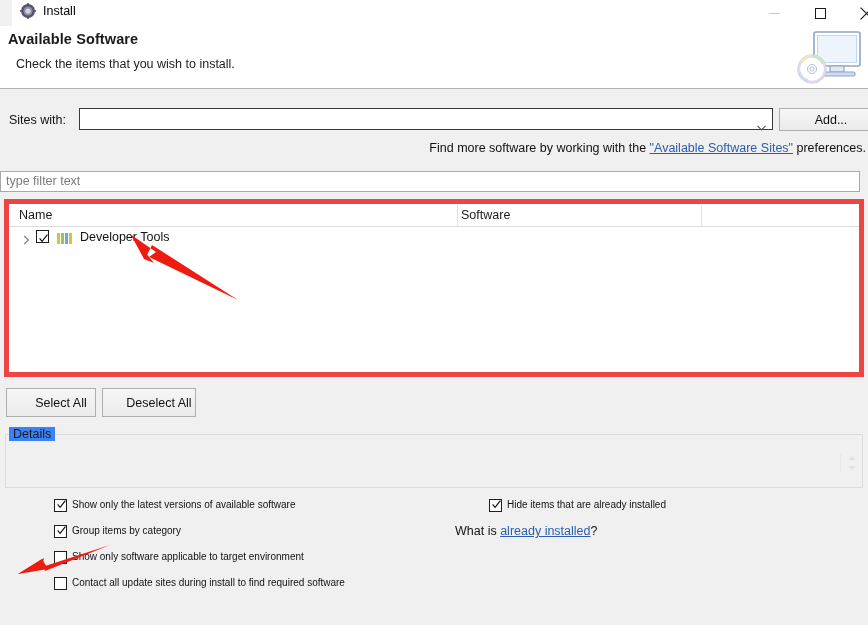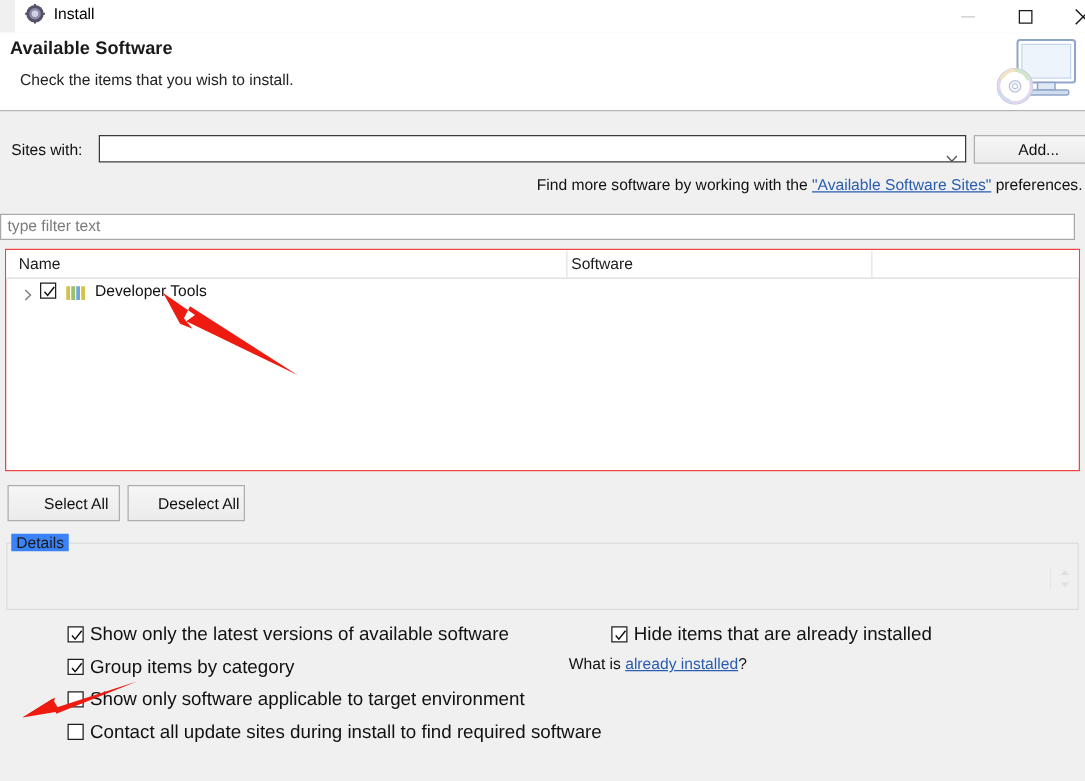--- a/index.html
+++ b/index.html
@@ -110,21 +110,21 @@
   #filter-text {
     position: absolute; left: 5px; top: 2px;
     font-size: 12.5px; color: #7b7b7b;
   }
 
   
   #tree {
     position: absolute; left: 4px; top: 199px;
     width: 860px; height: 178px;
     background: #ffffff;
-    border: 1px solid #ef4444;
+    border: 5px solid #ef4444;
     box-sizing: border-box;
   }
   #tree-header {
     position: absolute; left: 0; top: 0; width: 100%; height: 23px;
     background: #ffffff;
     border-bottom: 1px solid #dcdcdc;
     box-sizing: border-box;
   }
   .col-head {
     position: absolute; top: 4px;
@@ -193,22 +193,22 @@
     width: 14px; height: 18px;
   }
   #details-spinner-sep {
     position: absolute; left: 840px; top: 454px;
     width: 1px; height: 18px; background: #e6e6e6;
   }
 
   
   .cbrow {
     position: absolute;
-    display: flex; align-items: center;
-    font-size: 15px; color: #111; padding-left: 48px;
+    display: flex; align-items: flex-start;
+    font-size: 10px; color: #111; padding-left: 48px;
   }
   .cbbox {
     width: 13px; height: 13px;
     border: 1px solid #1d1d1d; background: #fff;
     box-sizing: border-box; position: relative;
     flex: 0 0 auto;
   }
   .cbbox .tick { position: absolute; left: 1px; top: -1px; width: 11px; height: 11px; }
   .cblabel { margin-left: 5px; white-space: nowrap; }
 

